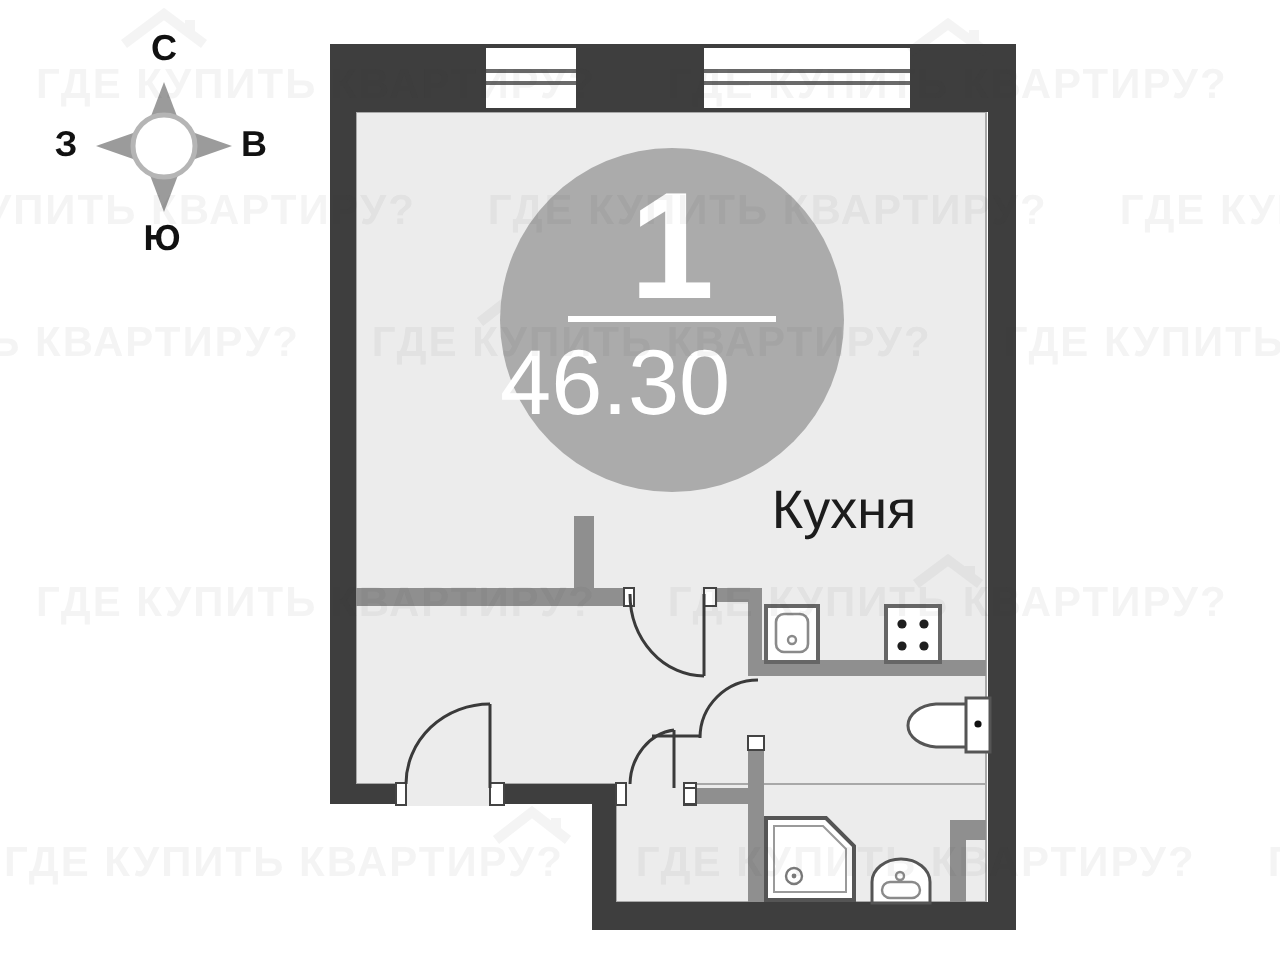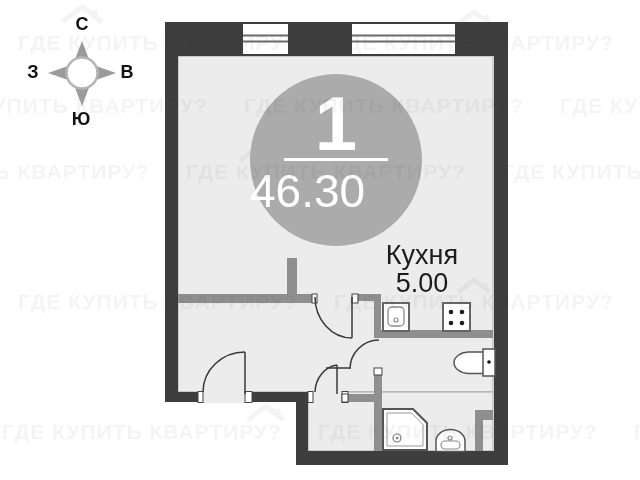--- a/index.html
+++ b/index.html
@@ -167,21 +167,20 @@
   </svg>
 
   <div class="badge">
     <div class="num">1</div>
     <div class="divider"></div>
     <div class="area">46.30</div>
   </div>
 
   <div class="room-label">
     <div>Кухня</div>
-    <div>5.00</div>
   </div>
 
   <div class="cl n">С</div>
   <div class="cl w">З</div>
   <div class="cl e">В</div>
   <div class="cl s">Ю</div>
 
   <div class="wm-row" style="left:18px;top:31px;">
     <span>ГДЕ КУПИТЬ КВАРТИРУ?</span><span>ГДЕ КУПИТЬ КВАРТИРУ?</span>
   </div>

